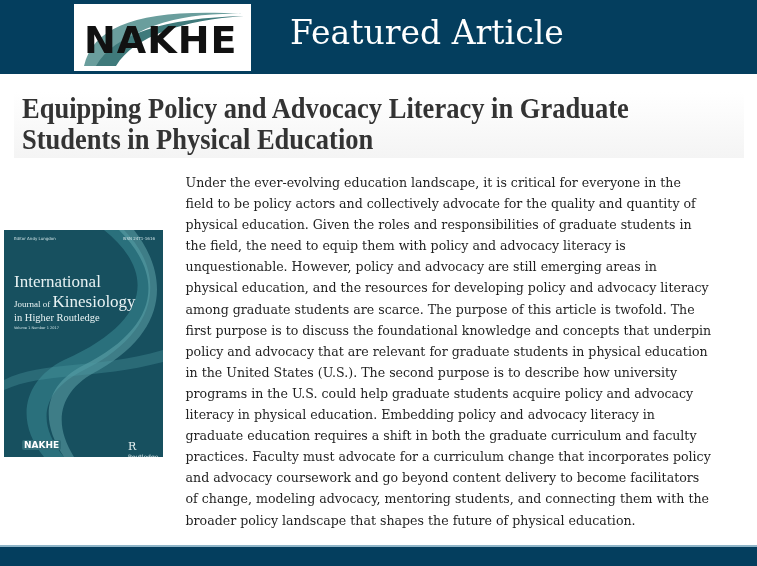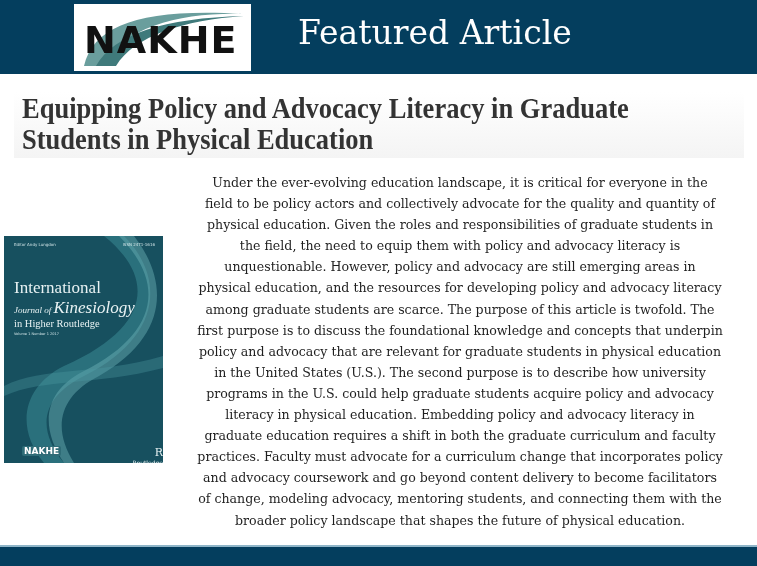--- a/index.html
+++ b/index.html
@@ -1,36 +1,36 @@
 <!DOCTYPE html>
 <html><head>
 <meta charset="utf-8">
 <style>
   html, body { margin:0; padding:0; }
   body { width:757px; height:566px; position:relative; background:#ffffff; overflow:hidden; font-family:"DejaVu Serif", serif; }
   .header { position:absolute; left:0; top:0; width:757px; height:74px; background:#043e5e; }
   .logo { position:absolute; left:74px; top:4px; width:177px; height:67px; background:#ffffff; overflow:hidden; }
   .logo svg { position:absolute; left:0; top:0; }
   .logo-text { position:absolute; left:10px; top:14px; font-family:"DejaVu Sans", sans-serif; font-weight:bold; font-size:38px; color:#111; letter-spacing:1px; }
-  .header-title { position:absolute; left:298px; top:13px; font-family:"DejaVu Serif", serif; font-size:33px; color:#ffffff; letter-spacing:0px; }
+  .header-title { position:absolute; left:290px; top:13px; font-family:"DejaVu Serif", serif; font-size:33px; color:#ffffff; letter-spacing:0px; }
   .title-block { position:absolute; left:14px; top:92px; width:730px; height:66px; background:linear-gradient(to bottom, #ffffff 0%, #f4f4f4 100%); }
   .article-title { position:absolute; left:8px; top:1px; width:730px; font-family:"Liberation Serif", serif; font-weight:bold; font-size:28.5px; line-height:31px; color:#333333; transform:scaleX(0.93); transform-origin:left top; white-space:nowrap; }
-  .cover { position:absolute; left:4px; top:236px; width:159px; height:227px; background:#17505f; overflow:hidden;text-align:right; }
+  .cover { position:absolute; left:4px; top:230px; width:159px; height:227px; background:#17505f; overflow:hidden; }
   .cover svg { position:absolute; left:0; top:0; }
   .cover-editor { position:absolute; left:10px; top:6px; font-family:"DejaVu Sans", sans-serif; font-size:4px; color:#cfe3e6; }
   .cover-issn { position:absolute; right:8px; top:6px; font-family:"DejaVu Sans", sans-serif; font-size:4px; color:#cfe3e6; }
   .cover-t1 { position:absolute; left:10px; top:42px; font-family:"Liberation Serif", serif; font-size:17px; color:#e8f2f3; }
-  .cover-t2 { position:absolute; left:10px; top:62px; font-family:"Liberation Serif", serif; font-size:9px; color:#e8f2f3; white-space:nowrap;font-style:italic; }
+  .cover-t2 { position:absolute; left:10px; top:62px; font-family:"Liberation Serif", serif; font-size:9px; color:#e8f2f3; white-space:nowrap; }
   .cover-t2 .big { font-size:17px; }
   .cover-t3 { position:absolute; left:10px; top:82px; font-family:"Liberation Serif", serif; font-size:10.5px; color:#e8f2f3; }
   .cover-vol { position:absolute; left:10px; top:96px; font-family:"DejaVu Sans", sans-serif; font-size:3.5px; color:#cfe3e6; }
   .cover-nakhe { position:absolute; left:18px; top:210px; font-family:"DejaVu Sans", sans-serif; font-weight:bold; font-size:9px; color:#ffffff; background:#2f6c77; padding:0 2px; border-radius:2px; }
   .cover-pub { position:absolute; left:124px; top:210px; font-family:"DejaVu Sans", sans-serif; font-size:6px; color:#e8f2f3; }
   .cover-pub .r { font-family:"DejaVu Serif", serif; font-size:11px; vertical-align:middle; }
-  .abstract { position:absolute; left:168px; top:172px; width:584px; font-family:"DejaVu Serif", serif; font-size:13.4px; line-height:21.1px; color:#1f1f1f; text-align:center; }
+  .abstract { position:absolute; left:168px; top:172px; width:584px; font-family:"DejaVu Serif", serif; font-size:13.4px; line-height:21.1px; color:#1f1f1f; }
   .abstract .line { display:block; white-space:nowrap; transform:scaleX(0.94); transform-origin:center; }
   .footer-line { position:absolute; left:0; top:545px; width:757px; height:2px; background:#8fb5c8; }
   .footer { position:absolute; left:0; top:547px; width:757px; height:19px; background:#043e5e; }
 </style>
 </head>
 <body>
 
 <div class="header">
   <div class="logo">
     <svg width="177" height="67" viewBox="0 0 177 67">

